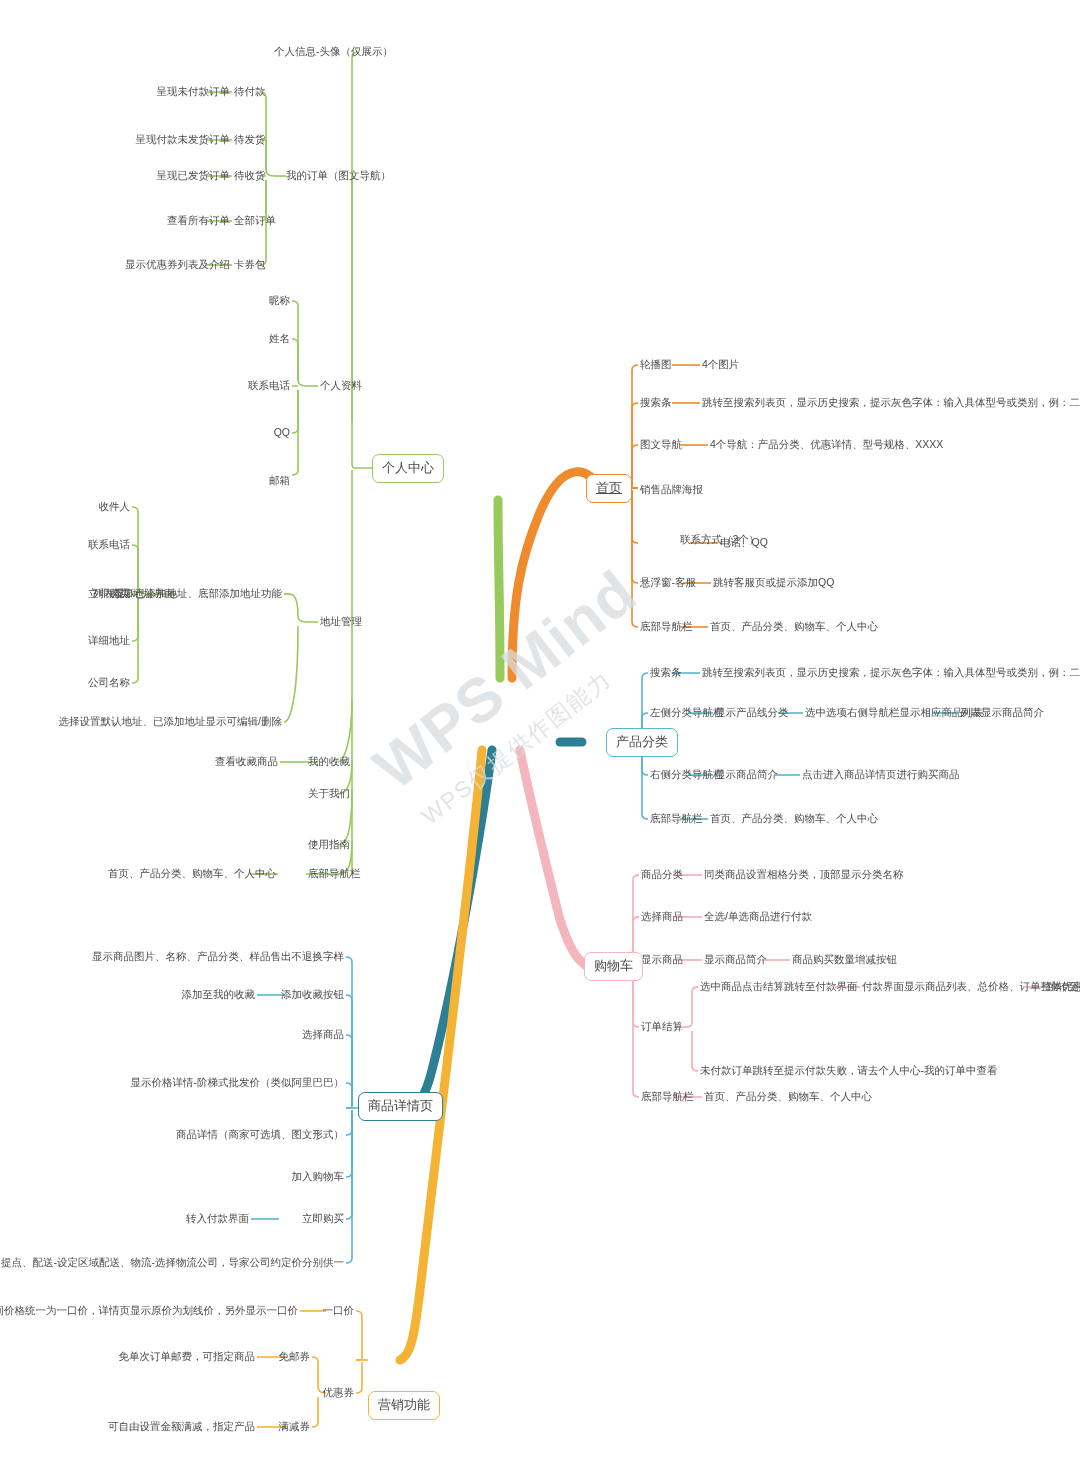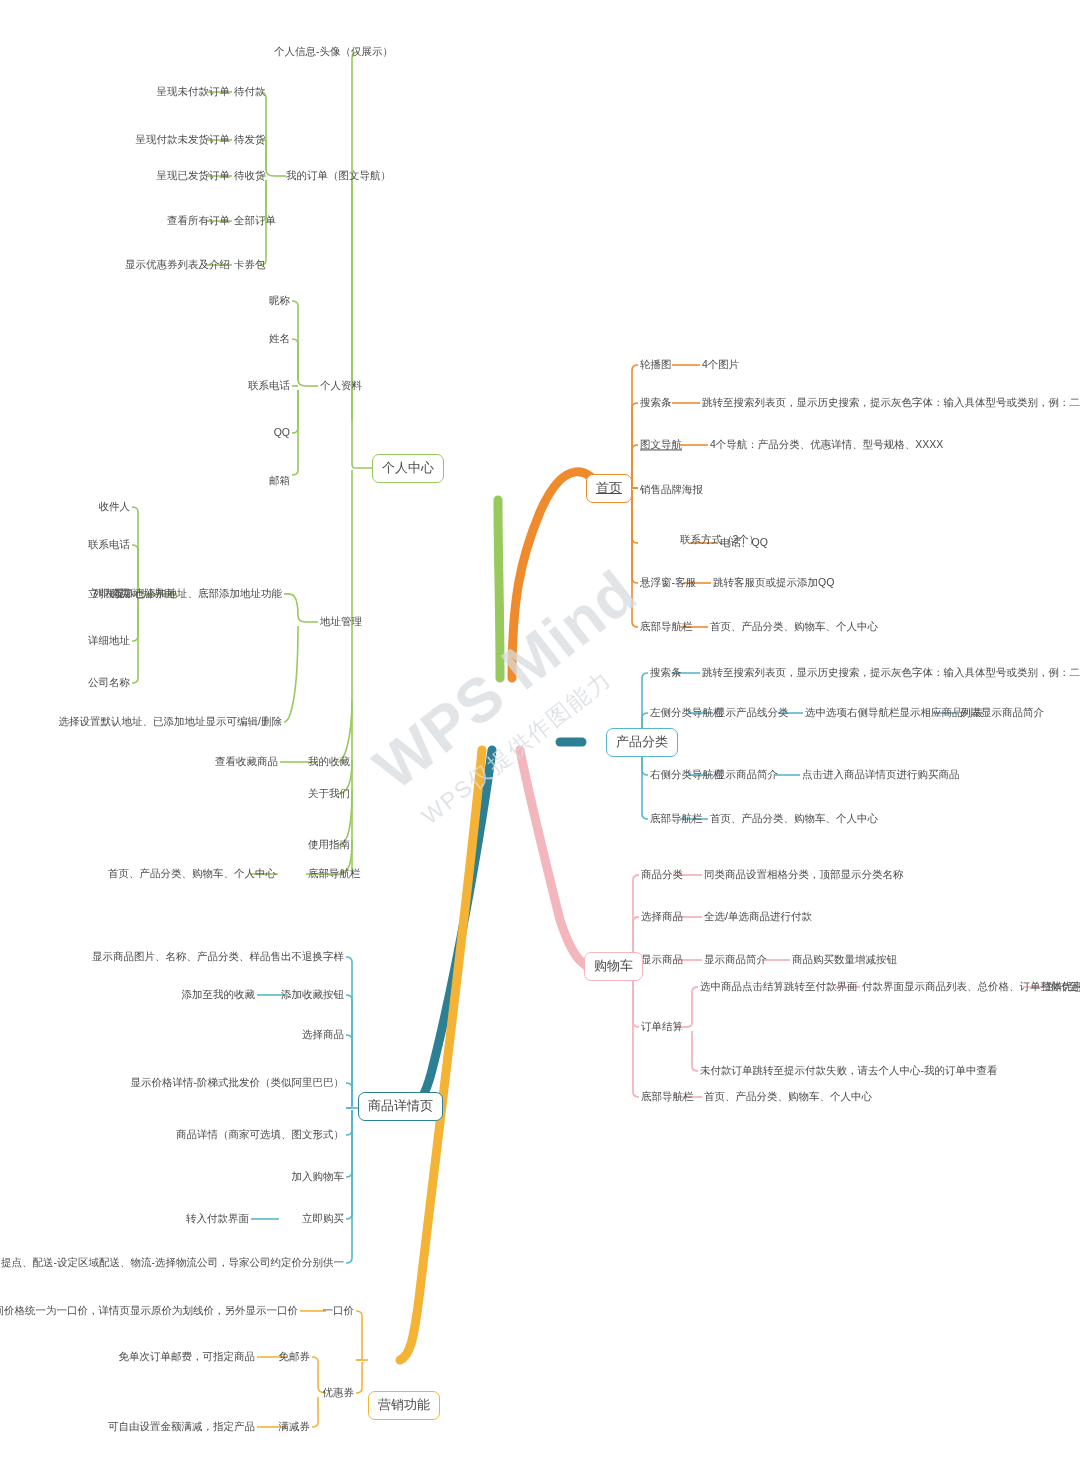--- a/index.html
+++ b/index.html
@@ -242,21 +242,21 @@
   <div class="lf l" style="left:278px;top:762px;">查看收藏商品</div>
   <div class="lf r" style="left:308px;top:794px;">关于我们</div>
   <div class="lf r" style="left:308px;top:845px;">使用指南</div>
   <div class="lf r" style="left:308px;top:874px;">底部导航栏</div>
   <div class="lf l" style="left:276px;top:874px;">首页、产品分类、购物车、个人中心</div>
 
   <div class="lf r" style="left:640px;top:365px;">轮播图</div>
   <div class="lf r" style="left:702px;top:365px;">4个图片</div>
   <div class="lf r" style="left:640px;top:403px;">搜索条</div>
   <div class="lf r" style="left:702px;top:403px;">跳转至搜索列表页，显示历史搜索，提示灰色字体：输入具体型号或类别，例：二极管</div>
-  <div class="lf r" style="left:640px;top:445px;text-decoration:underline;">图文导航</div>
+  <div class="lf r" style="left:640px;top:445px;">图文导航</div>
   <div class="lf r" style="left:710px;top:445px;">4个导航：产品分类、优惠详情、型号规格、XXXX</div>
   <div class="lf r" style="left:640px;top:490px;">销售品牌海报</div>
   <div class="lf r" style="left:640px;top:540px;padding-left:40px;">联系方式（2个）</div>
   <div class="lf r" style="left:720px;top:543px;">电话、QQ</div>
   <div class="lf r" style="left:640px;top:583px;">悬浮窗-客服</div>
   <div class="lf r" style="left:713px;top:583px;">跳转客服页或提示添加QQ</div>
   <div class="lf r" style="left:640px;top:627px;">底部导航栏</div>
   <div class="lf r" style="left:710px;top:627px;">首页、产品分类、购物车、个人中心</div>
 
   <div class="lf r" style="left:650px;top:673px;">搜索条</div>

